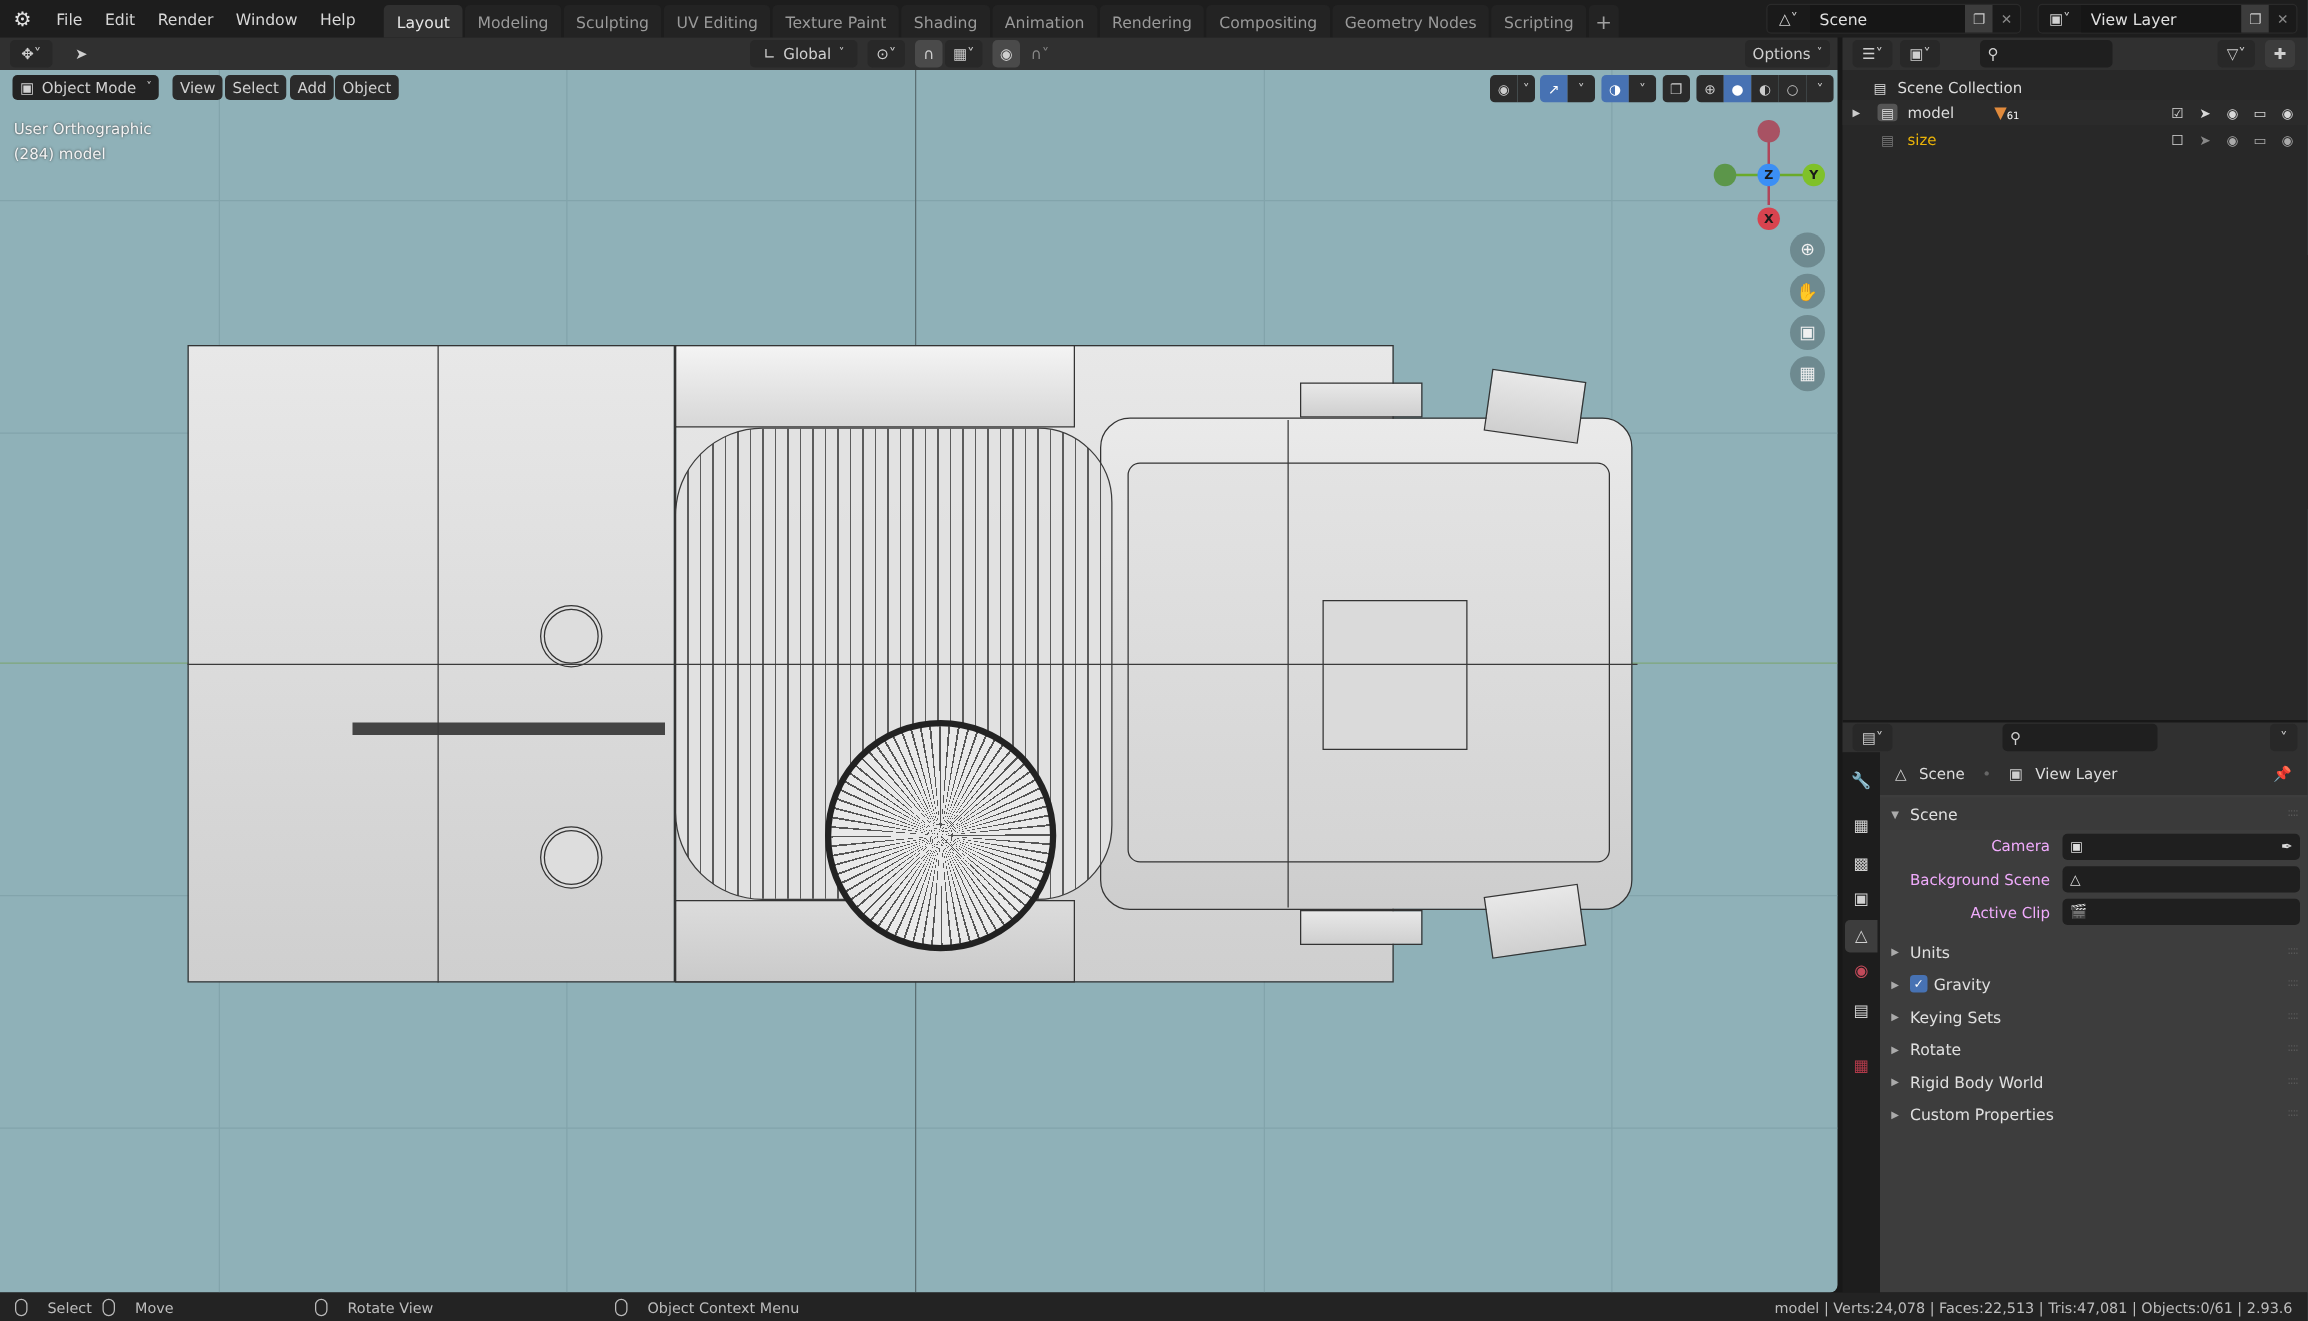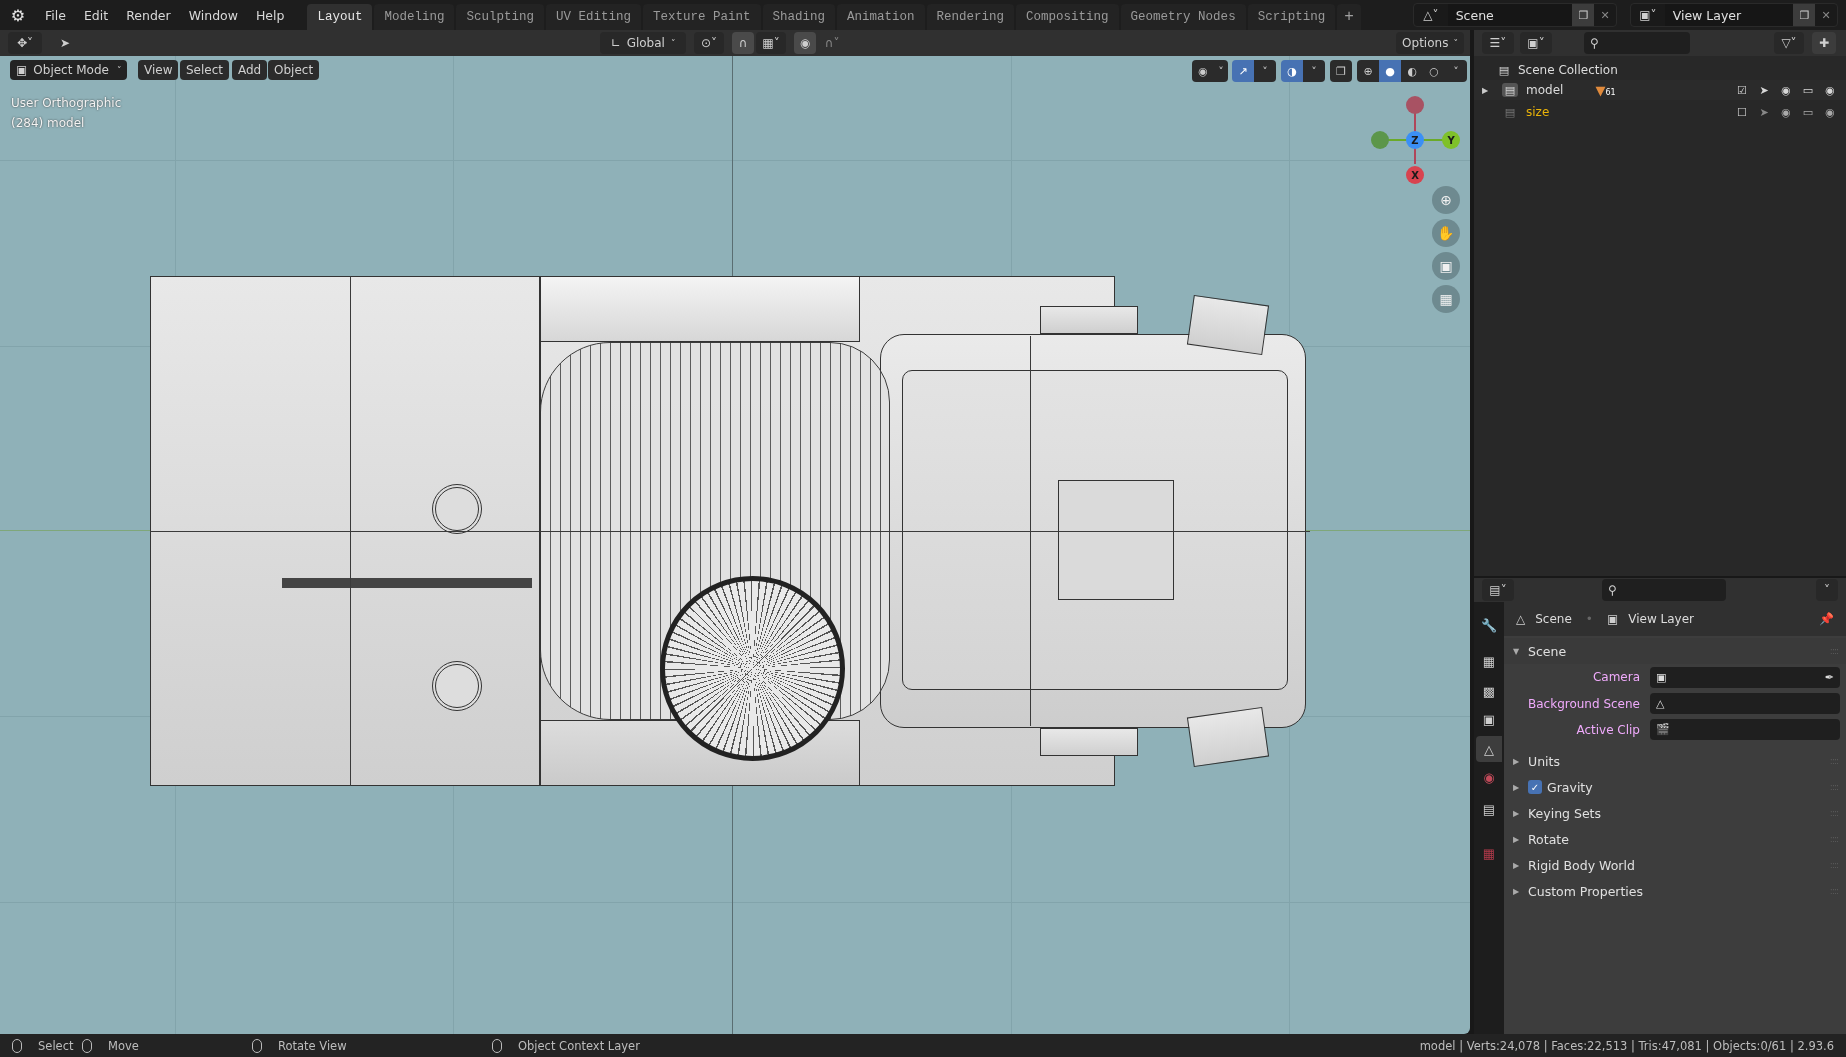--- a/index.html
+++ b/index.html
@@ -1,20 +1,20 @@
 <!DOCTYPE html>
 <html><head>
 <meta charset="utf-8">
 <style>
   * { box-sizing: border-box; margin: 0; padding: 0; }
   html, body { width: 1846px; height: 1057px; overflow: hidden; background: #181818; font-family: "DejaVu Sans", sans-serif; font-size: 12px; color: #cfcfcf; }
   .topbar { position: absolute; left: 0; top: 0; width: 1846px; height: 30px; background: #1d1d1d; display: flex; align-items: center; }
   .logo { width: 36px; height: 30px; display: flex; align-items: center; justify-content: center; color: #e5e5e5; font-size: 16px; }
   .menu-item { padding: 0 9px; height: 26px; display: flex; align-items: center; color: #d8d8d8; font-size: 12.5px; }
-  .workspaces { display: flex; margin-left: 14px; gap: 2px; font-family: Liberation Mono, monospace; }
+  .workspaces { display: flex; margin-left: 14px; gap: 2px; }
   .ws-tab { height: 26px; padding: 0 10px; display: flex; align-items: center; background: #232323; border-radius: 4px 4px 0 0; color: #9a9a9a; font-size: 12.5px; margin-top: 4px; }
   .ws-tab.active { background: #303030; color: #e6e6e6; }
   .ws-add { width: 24px; height: 26px; margin-top: 4px; display: flex; align-items: center; justify-content: center; color: #a0a0a0; font-size: 16px; background: #232323; border-radius: 4px 4px 0 0; }
   .scene-sel { position: absolute; top: 3px; height: 24px; display: flex; align-items: center; background: #1a1a1a; border: 1px solid #2a2a2a; border-radius: 4px; }
   .scene-sel .ico { width: 34px; display: flex; align-items: center; justify-content: center; color: #d0d0d0; font-size: 12px; }
   .scene-sel .name { height: 22px; background: #161616; display: flex; align-items: center; padding-left: 8px; color: #e0e0e0; font-size: 12.5px; }
   .scene-sel .btn { width: 22px; height: 22px; display: flex; align-items: center; justify-content: center; color: #888; font-size: 11px; }
   .scene-sel .btn.copy { background: #3c3c3c; color: #ccc; }
 
   .viewport-header { position: absolute; left: 0; top: 30px; width: 1470px; height: 26px; background: #303030; display: flex; align-items: center; }
@@ -335,16 +335,16 @@
   <div class="sb-item" style="left:82px;">
     <span class="mouse"></span>
     <span style="margin-left:10px;">Move</span>
   </div>
   <div class="sb-item" style="left:252px;">
     <span class="mouse"></span>
     <span style="margin-left:10px;">Rotate View</span>
   </div>
   <div class="sb-item" style="left:492px;">
     <span class="mouse"></span>
-    <span style="margin-left:10px;">Object Context Layer</span>
+    <span style="margin-left:10px;">Object Context Menu</span>
   </div>
   <div class="stats">model | Verts:24,078 | Faces:22,513 | Tris:47,081 | Objects:0/61 | 2.93.6</div>
 </div>
 
 </body></html>

